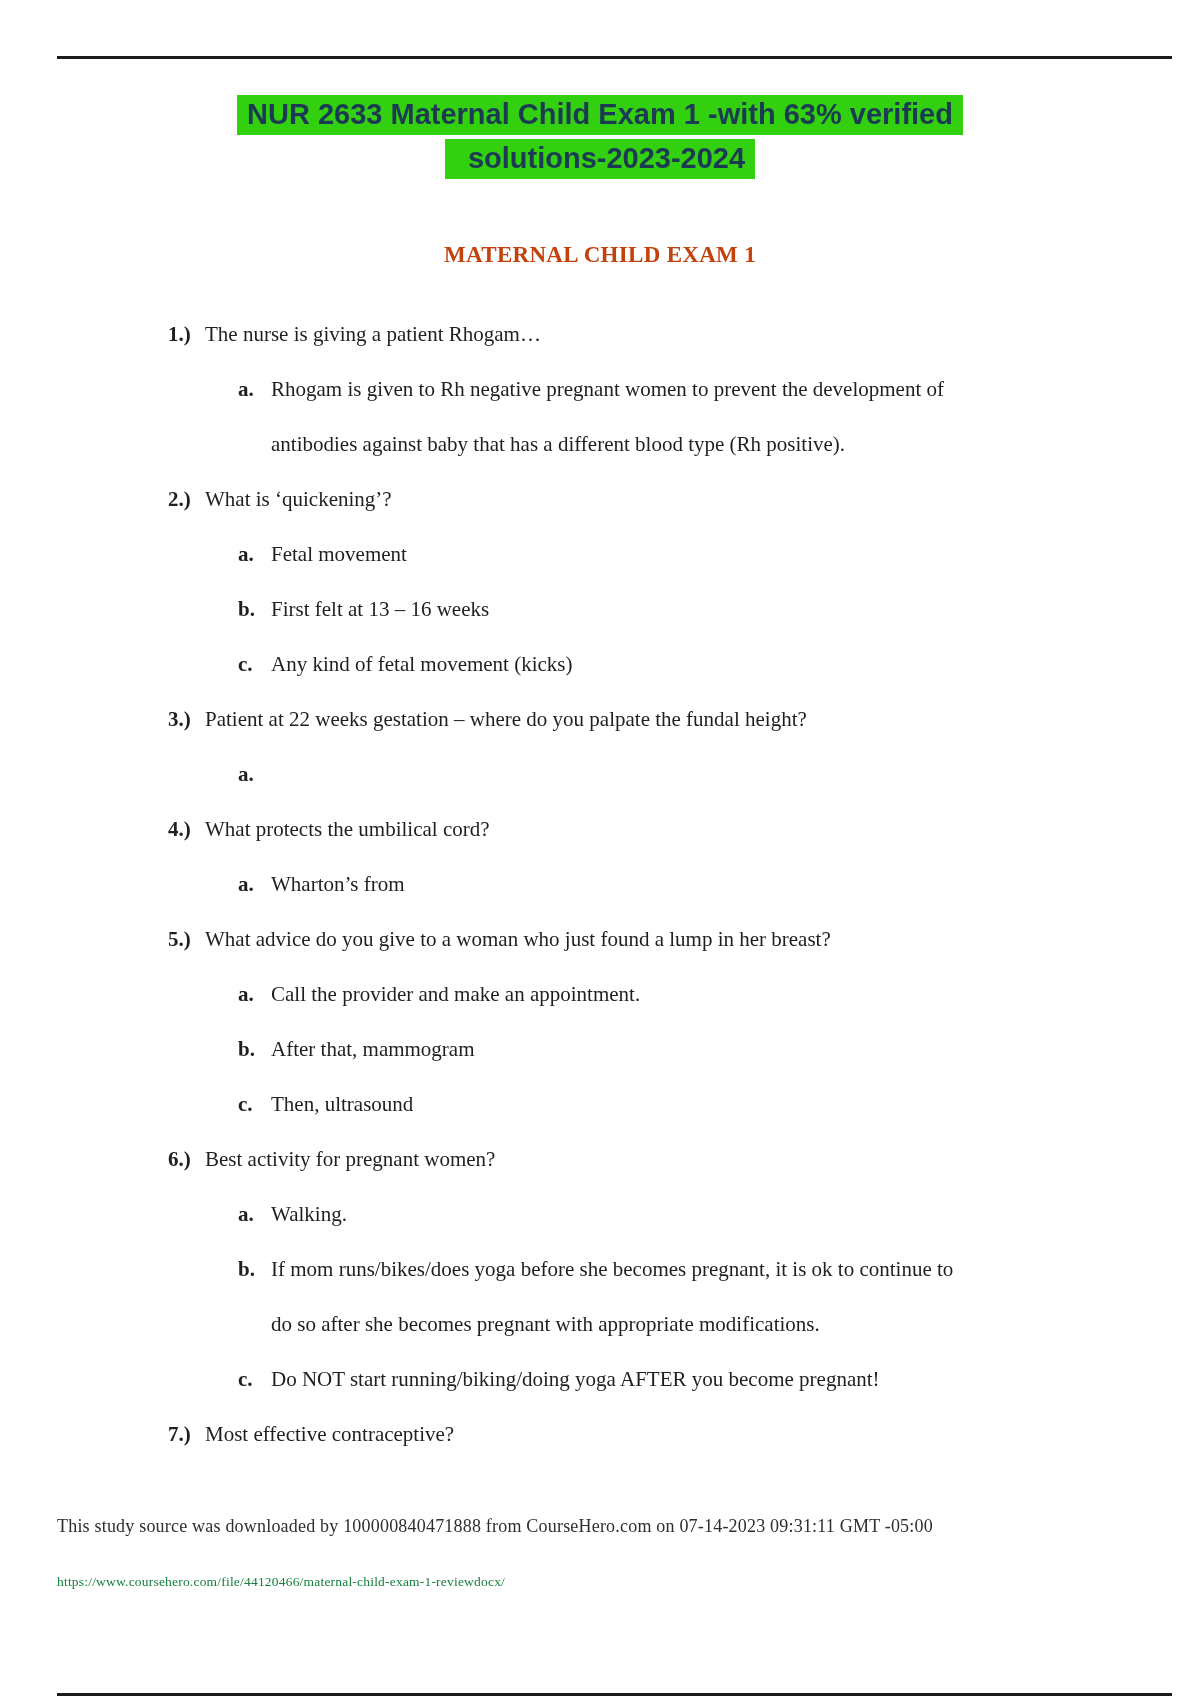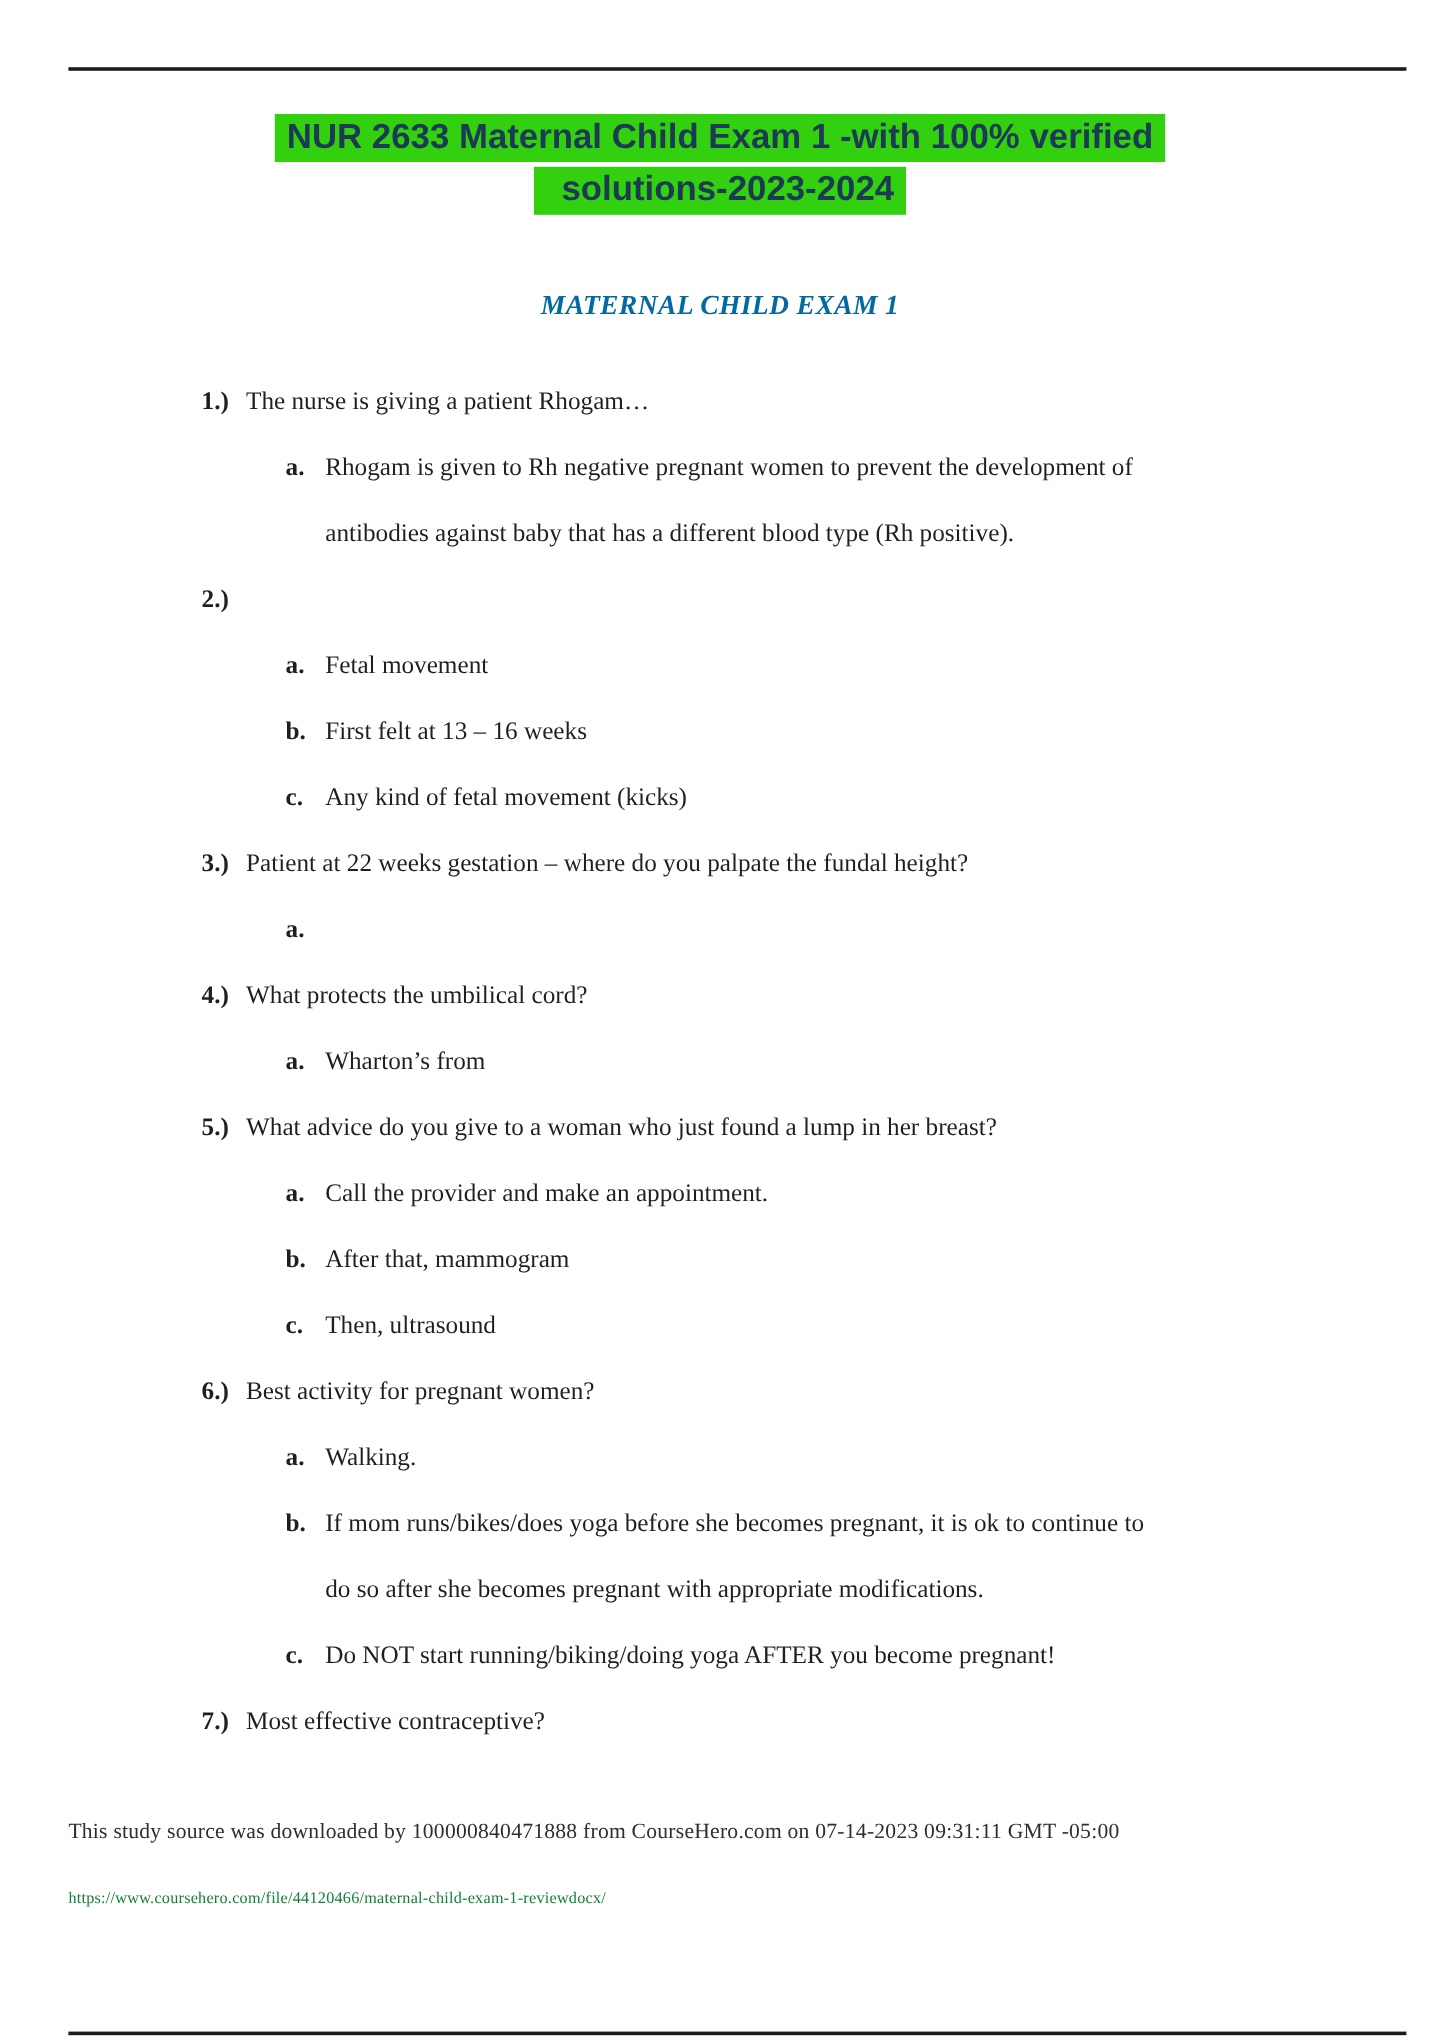--- a/index.html
+++ b/index.html
@@ -44,22 +44,21 @@
 
   .exam-heading {
     position: absolute;
     top: 242px;
     left: 0;
     right: 0;
     text-align: center;
     font-weight: bold;
     font-size: 23px;
     letter-spacing: 0.3px;
-    color: #0369a1;
-    font-style: italic;
+    color: #c2410c;
   }
 
   .content {
     position: absolute;
     top: 307px;
     left: 168px;
     right: 30px;
     font-size: 21px;
     line-height: 55px;
   }
@@ -100,21 +99,21 @@
   }
 </style>
 </head>
 <body>
 
 <div class="page">
 
   <div class="rule top"></div>
 
   <div class="title-block">
-    <div class="title-line"><span class="hl" style="background: rgb(50, 208, 15); color: rgb(29, 58, 85);">NUR 2633 Maternal Child Exam 1 -with 100% verified</span></div>
+    <div class="title-line"><span class="hl" style="background: rgb(50, 208, 15); color: rgb(29, 58, 85);">NUR 2633 Maternal Child Exam 1 -with 63% verified</span></div>
     <div class="title-line"><span class="hl" style="background: rgb(50, 208, 15); color: rgb(29, 58, 85); padding-left: 23px;">solutions-2023-2024</span></div>
   </div>
 
   <div class="exam-heading">MATERNAL CHILD EXAM 1</div>
 
   <div class="content">
       <div class="q-block">
         <div class="q-row">
           <span class="q-num">1.)</span>
           <span class="q-text">The nurse is giving a patient Rhogam…</span>
@@ -123,20 +122,21 @@
           <div class="opt">
             <span class="opt-letter">a.</span>
             <span class="opt-text">Rhogam is given to Rh negative pregnant women to prevent the development of
 antibodies against baby that has a different blood type (Rh positive).</span>
           </div>
         </div>
       </div>
       <div class="q-block">
         <div class="q-row">
           <span class="q-num">2.)</span>
+          <span class="q-text">What is ‘quickening’?</span>
         </div>
         <div class="opts">
           <div class="opt">
             <span class="opt-letter">a.</span>
             <span class="opt-text">Fetal movement</span>
           </div>
           <div class="opt">
             <span class="opt-letter">b.</span>
             <span class="opt-text">First felt at 13 – 16 weeks</span>
           </div>

